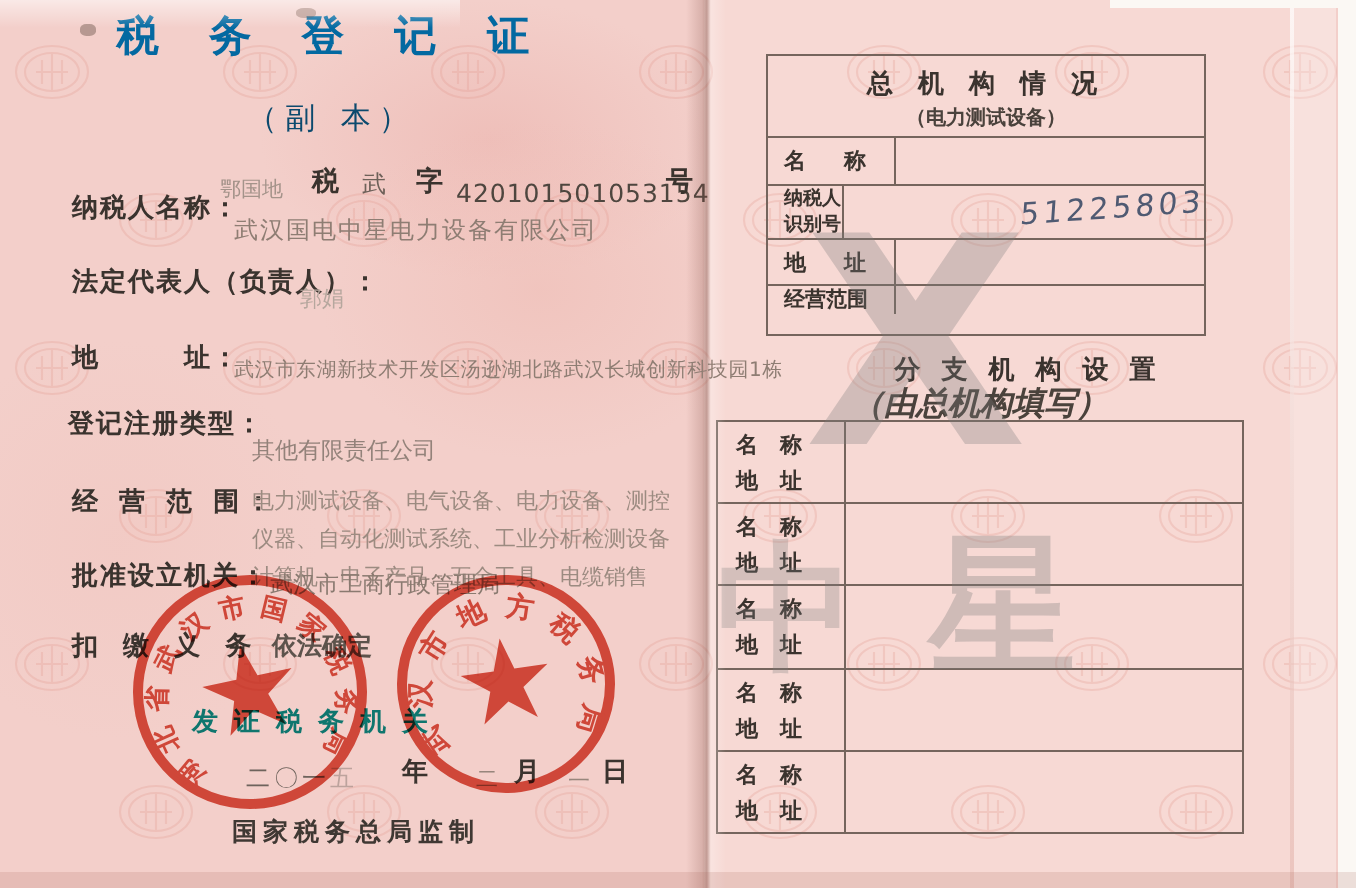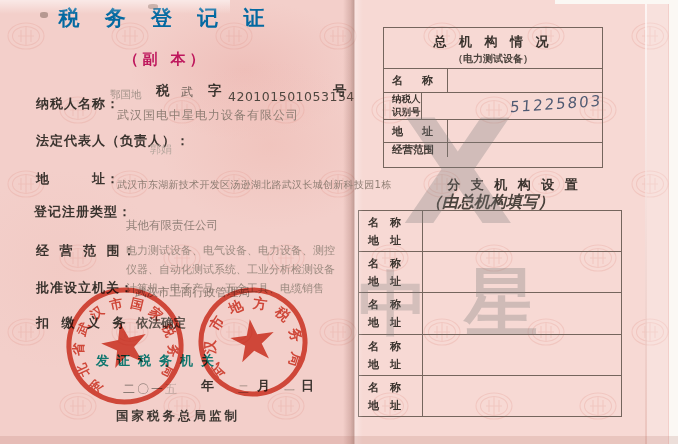--- a/index.html
+++ b/index.html
@@ -57,21 +57,21 @@
           <ellipse cx="78" cy="110" rx="18" ry="13"></ellipse>
             <ellipse cx="78" cy="110" rx="13.5" ry="9.5"></ellipse>
           <path d="M73 104 v12 M78 101 v18 M83 104 v12 M70 110 h16"></path>
         </g>
       </pattern>
     </defs>
     <rect width="678" height="444" fill="url(#ros)" opacity="0.5"></rect>
   </svg>
 
   <div class="center-box" style="left:10px;top:4px;width:312px;font-size:21px;font-weight:700;letter-spacing:9px;color:#0369a1;">税 务 登 记 证</div>
-  <div class="center-box" style="left:10px;top:50px;width:312px;font-size:15px;font-weight:700;letter-spacing:4px;color:#be185d;">（副  本）</div>
+  <div class="center-box" style="left:10px;top:50px;width:312px;font-size:15px;font-weight:400;letter-spacing:4px;color:#0c4a6e;">（副  本）</div>
 
   <span class="val" style="left:110px;top:88px;font-size:10.5px;color:#a4938a;">鄂国地</span>
   <span class="lbl" style="left:156px;top:82px;font-size:13.5px;">税</span>
   <span class="val" style="left:181px;top:84px;font-size:12px;color:#6e6159;">武</span>
   <span class="lbl" style="left:208px;top:82px;font-size:13.5px;">字</span>
   <span class="val" style="left:228px;top:89px;font-size:12.5px;color:#4e463f;letter-spacing:.5px;">420101501053154</span>
   <span class="lbl" style="left:333px;top:82px;font-size:13.5px;">号</span>
 
   <span class="lbl" style="left:36px;top:95px;">纳税人名称：</span>
   <span class="val" style="left:117px;top:107px;font-size:12px;letter-spacing:1px;">武汉国电中星电力设备有限公司</span>

